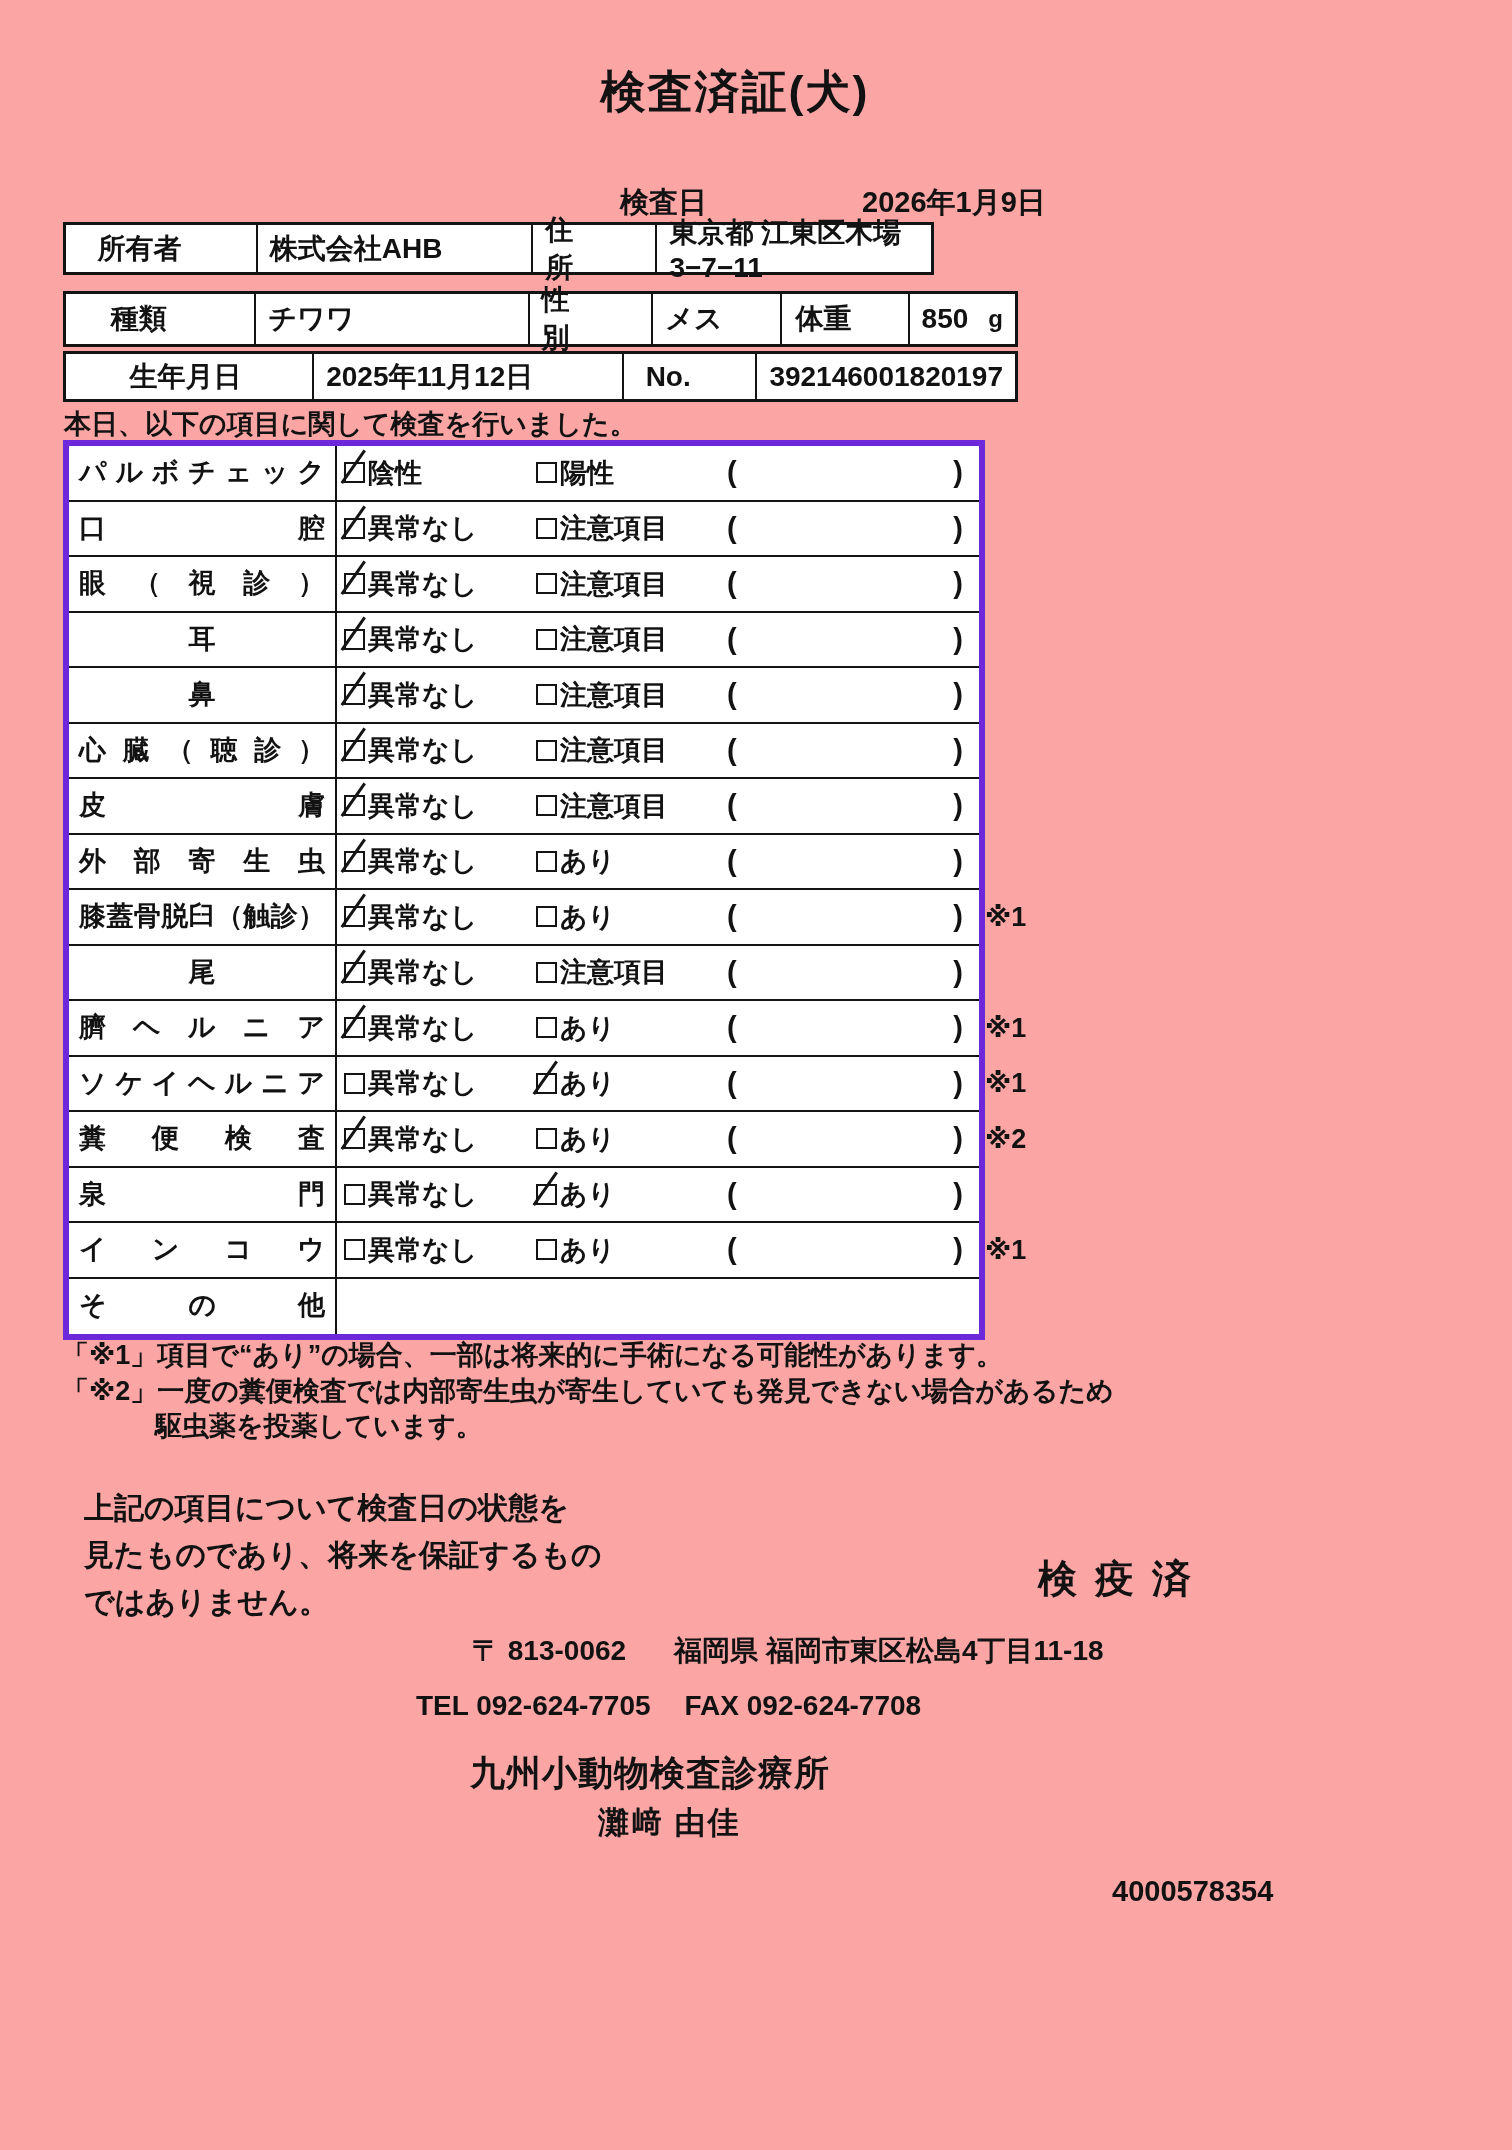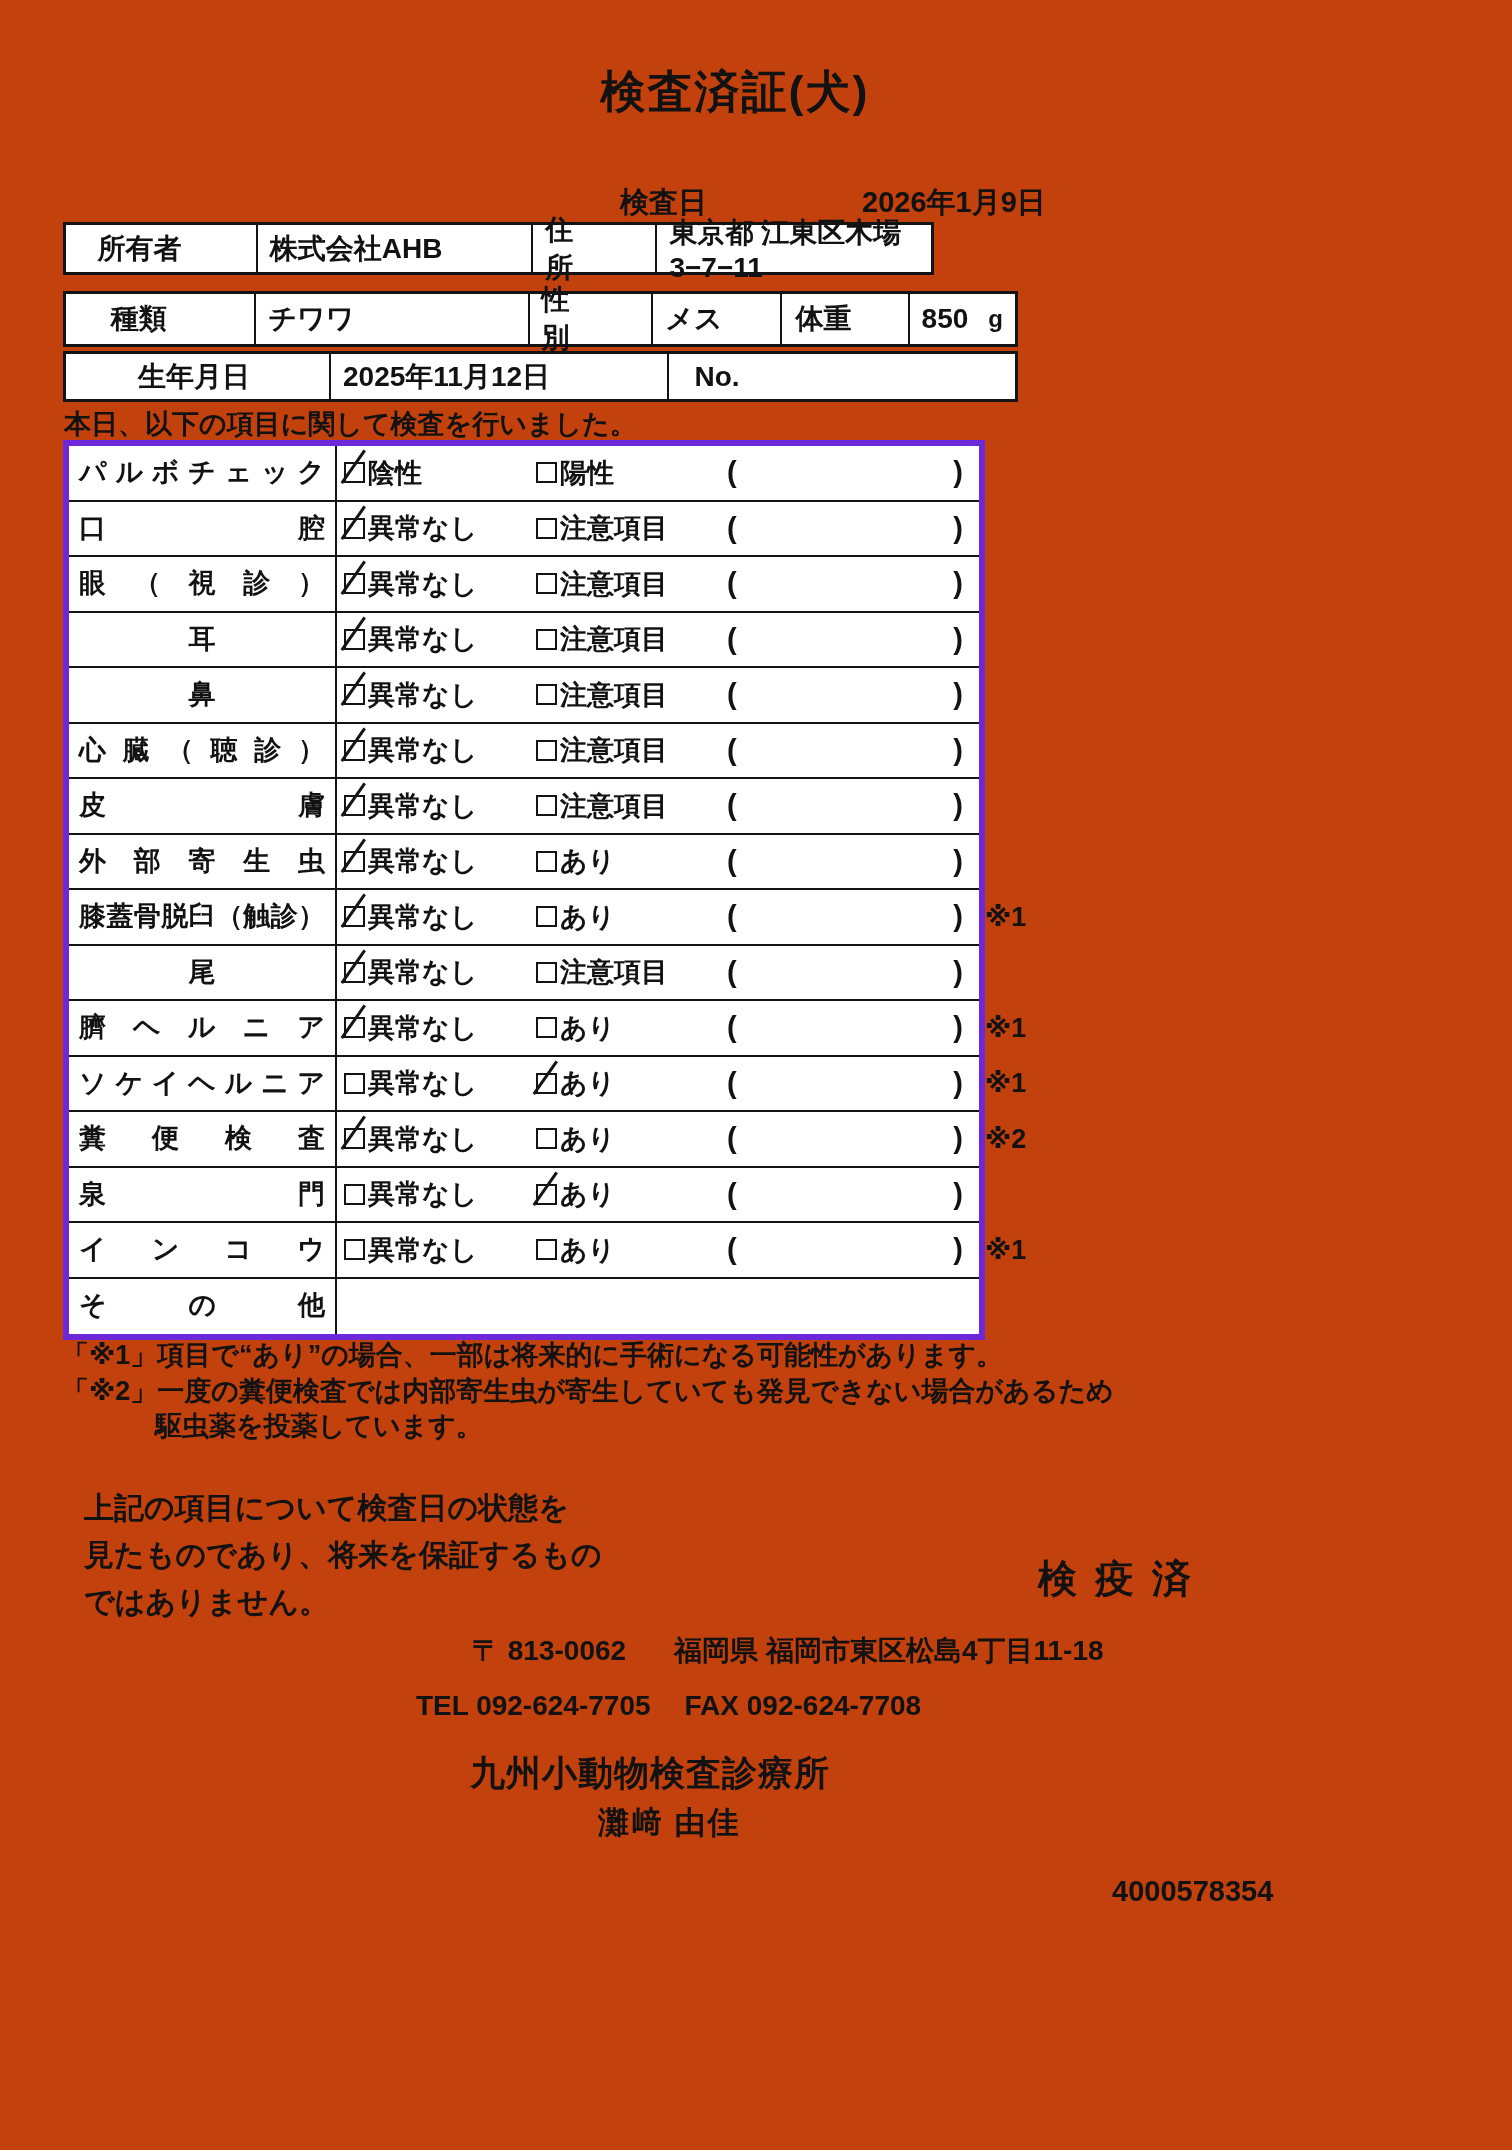--- a/index.html
+++ b/index.html
@@ -1,17 +1,17 @@
 <!DOCTYPE html>
 <html><head>
 <meta charset="utf-8">
 <style>
   html,body{margin:0;padding:0;background:#fff;}
   .page{
-    position:relative; width:1512px; height:2150px; background:#c2410c;
+    position:relative; width:1512px; height:2150px; background:#fca5a5;
     font-family:"Liberation Sans","DejaVu Sans",sans-serif;
     color:#121212; overflow:hidden;
   }
   .abs{position:absolute;}
 
   
   .title{
     top:62px; left:0; width:1470px; text-align:center;
     font-size:45px; font-weight:700; letter-spacing:2px;
   }
@@ -133,20 +133,21 @@
     <div class="cell val grow weight-val">
       <span>850</span>
       <span class="weight-unit">g</span>
     </div>
   </div>
 
   <div class="abs tbl pet-tbl-2">
     <div class="cell lab w184">生年月日</div>
     <div class="cell val w295">2025年11月12日</div>
     <div class="cell lab w98">No.</div>
+    <div class="cell val grow">392146001820197</div>
   </div>
 
   <div class="abs intro">本日、以下の項目に関して検査を行いました。</div>
 
   <div class="abs insp-table">
     <div>
     <div class="insp-row">
       <div class="row-label">パルボチェック</div>
       <div class="row-content">
         <span class="opt opt1">

